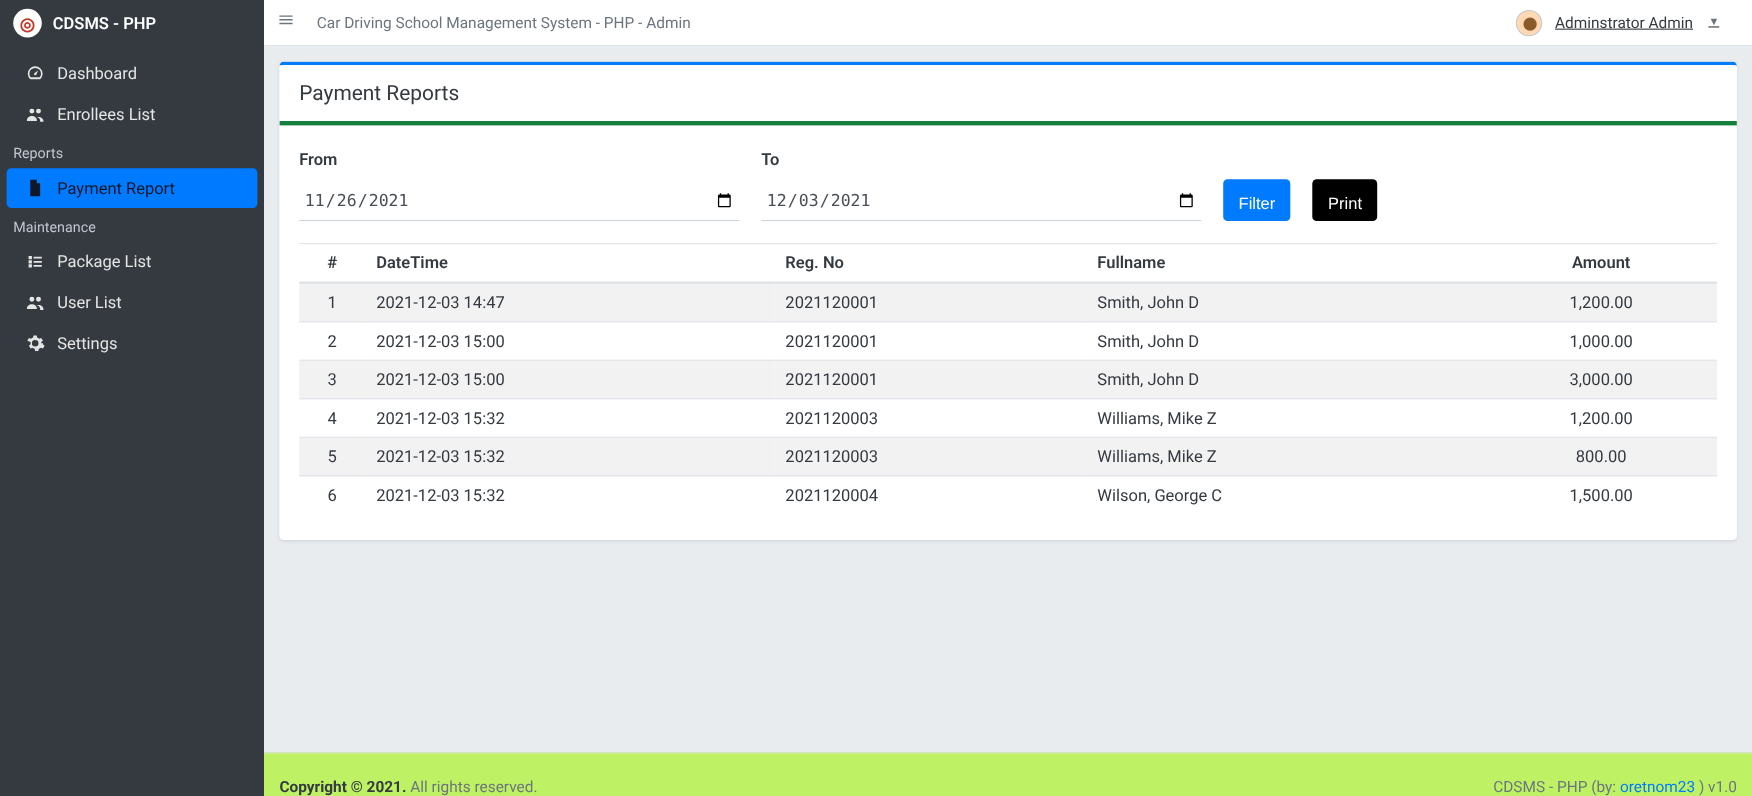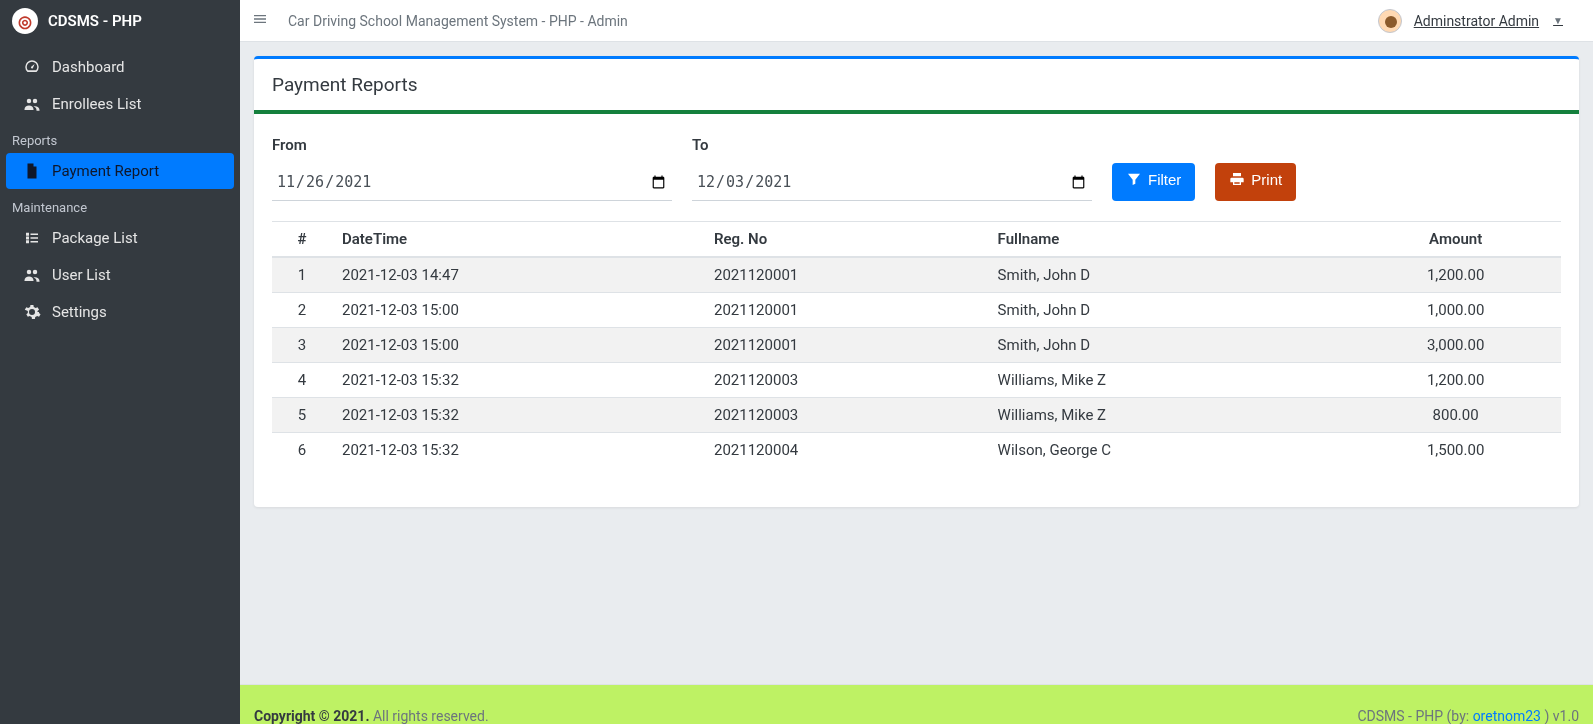--- a/index.html
+++ b/index.html
@@ -90,51 +90,52 @@
     border-radius: 4px;
     box-shadow: 0 1px 3px rgba(0,0,0,0.08);
     border-top: 3px solid #007bff;
     overflow: hidden;
   }
   .card-header {
     padding: 14px 18px;
     font-size: 19px;
     border-bottom: 4px solid #15803d;
   }
-  .card-body { padding: 10px 18px 40px; }
+  .card-body { padding: 10px 18px 24px; }
   .filter-row {
     display: flex;
     align-items: flex-end;
     gap: 20px;
     padding: 12px 0 8px;
   }
   .form-group { display: flex; flex-direction: column; flex: 0 0 400px; }
   .form-group label { font-weight: 600; font-size: 15px; color:#343a40; margin-bottom: 10px; }
   .date-input {
     border: none;
     border-bottom: 1px solid #ced4da;
     padding: 8px 4px;
     font-size: 15px;
     width: 100%;
     color: #495057;
   }
   .btn {
     display: inline-flex;
-    align-items: flex-start;
+    align-items: center;
     gap: 6px;
     padding: 8px 14px;
     font-size: 15px;
     border: none;
     border-radius: 4px;
     color: #fff;
     cursor: pointer;
     height: 38px;
+    flex-direction: column;
   }
   .btn-primary { background: #007bff; }
-  .btn-success { background: #c2410c; }
+  .btn-success { background: #000000; }
   table.data {
     width: 100%;
     border-collapse: collapse;
     margin-top: 12px;
   }
   table.data th, table.data td {
     padding: 8px 10px;
     text-align: left;
     border-top: 1px solid #dee2e6;
   }

